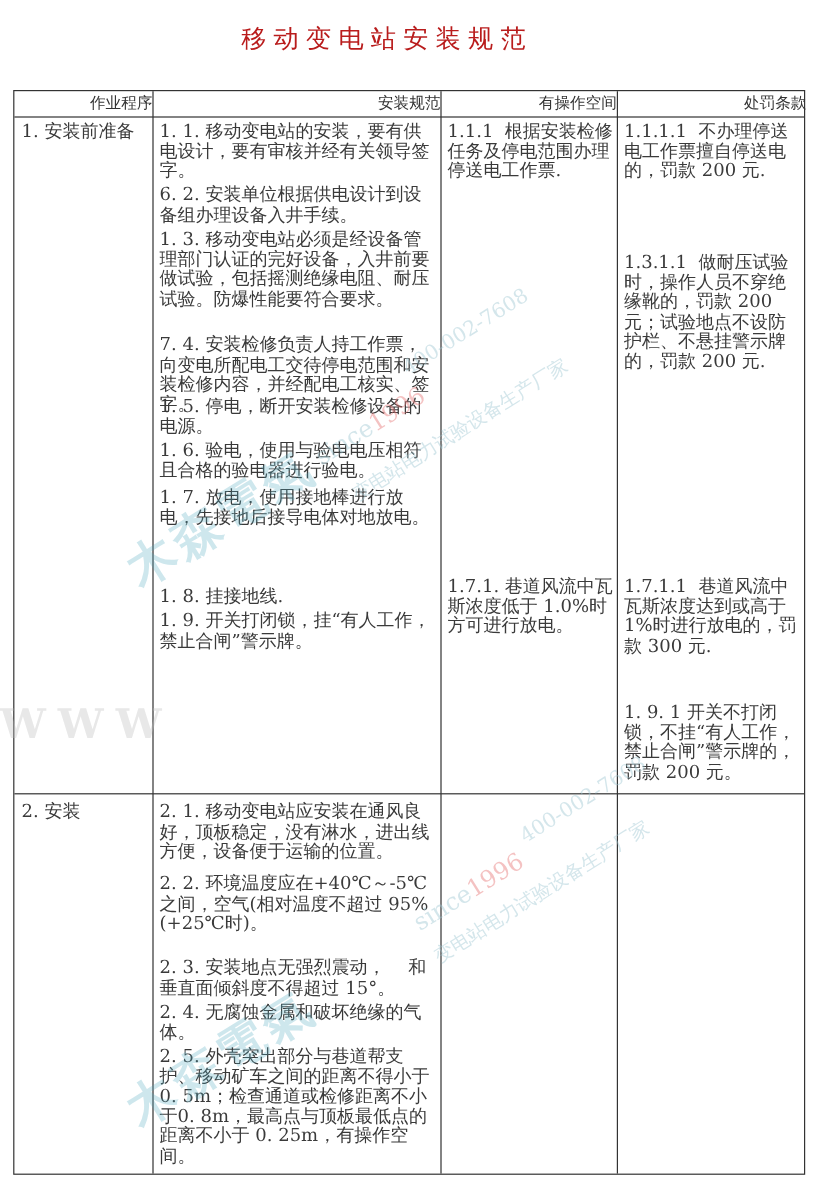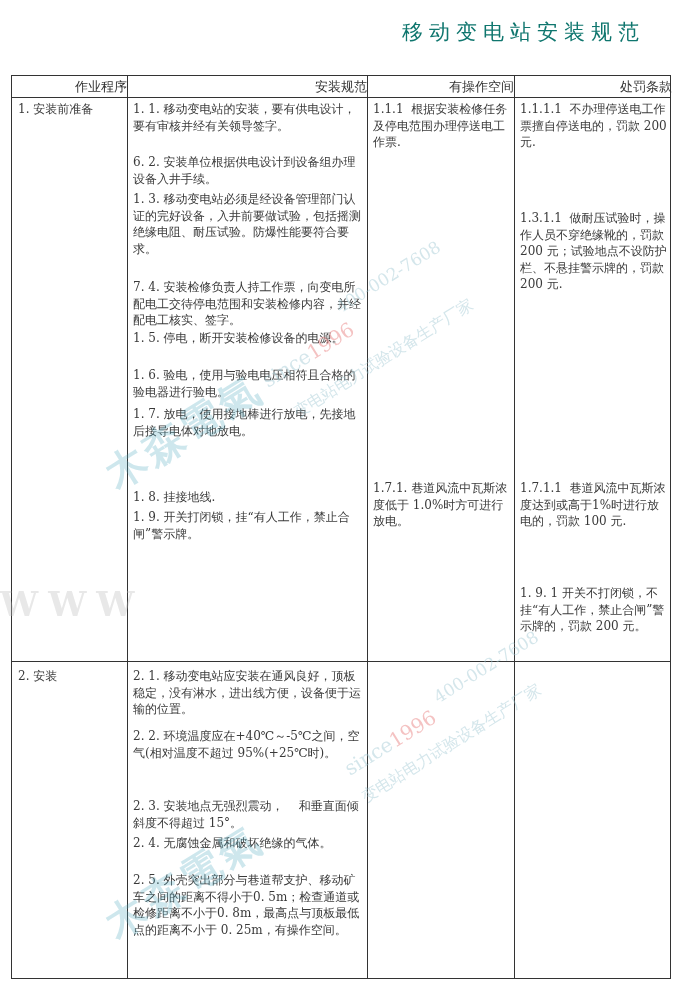--- a/index.html
+++ b/index.html
@@ -1,26 +1,26 @@
 <!DOCTYPE html>
 <html><head>
 <meta charset="utf-8">
 <style>
   html, body { margin:0; padding:0; background:#ffffff; }
   body { width:680px; height:992px; position:relative; overflow:hidden;
          font-family:"DejaVu Serif","Liberation Serif",serif; color:#333; }
-  .title { position:absolute; left:0; width:645px; top:18px; text-align:right;
-           font-size:21px; letter-spacing:6px; color:#0f766e; }
+  .title { position:absolute; left:0; width:645px; top:18px; text-align:center;
+           font-size:21px; letter-spacing:6px; color:#b91c1c; }
   .table { position:absolute; left:11px; top:75px; width:660px; height:904px;
            border:1.5px solid #333; box-sizing:border-box; }
   .vline { position:absolute; top:0; bottom:0; width:0; border-left:1.3px solid #333; }
   .hline { position:absolute; left:0; right:0; height:0; border-top:1.3px solid #333; }
   .hdr { position:absolute; top:1px; height:20px; line-height:20px; text-align:right;
          font-size:13px; color:#333; }
-  .cell { position:absolute; font-size:12px; line-height:16.6px; color:#3a3a3a; }
+  .cell { position:absolute; font-size:15px; line-height:16.6px; color:#3a3a3a; }
   .blk { position:absolute; left:0; right:0; white-space:pre-wrap; word-break:break-all; }
   .wm { position:absolute; pointer-events:none; transform:rotate(-32deg); transform-origin:left top;
         white-space:nowrap; }
   .wm-logo { font-size:40px; font-weight:bold; color:rgba(80,170,190,0.28); letter-spacing:4px; }
   .wm-since { font-size:20px; color:rgba(160,200,210,0.45); }
   .wm-since b { color:rgba(230,120,120,0.45); font-weight:normal; }
   .wm-phone { font-size:17px; color:rgba(160,200,210,0.45); }
   .wm-sub { font-size:16px; color:rgba(160,200,210,0.45); }
   .wm-www { position:absolute; font-size:34px; font-weight:bold; color:rgba(190,190,190,0.35);
             letter-spacing:10px; white-space:nowrap; pointer-events:none; }
@@ -58,21 +58,21 @@
     <div class="blk" style="top:388px">1. 8. 挂接地线.</div>
     <div class="blk" style="top:408px">1. 9. 开关打闭锁，挂“有人工作，禁止合闸”警示牌。</div>
   </div>
   <div class="cell" style="left:361px;top:25px;width:138px;height:560px">
     <div class="blk" style="top:0">1.1.1  根据安装检修任务及停电范围办理停送电工作票.</div>
     <div class="blk" style="top:379px">1.7.1. 巷道风流中瓦斯浓度低于 1.0%时方可进行放电。</div>
   </div>
   <div class="cell" style="left:508px;top:25px;width:148px;height:560px">
     <div class="blk" style="top:0">1.1.1.1  不办理停送电工作票擅自停送电的，罚款 200 元.</div>
     <div class="blk" style="top:109px">1.3.1.1  做耐压试验时，操作人员不穿绝缘靴的，罚款 200 元；试验地点不设防护栏、不悬挂警示牌的，罚款 200 元.</div>
-    <div class="blk" style="top:379px">1.7.1.1  巷道风流中瓦斯浓度达到或高于1%时进行放电的，罚款 100 元.</div>
+    <div class="blk" style="top:379px">1.7.1.1  巷道风流中瓦斯浓度达到或高于1%时进行放电的，罚款 300 元.</div>
     <div class="blk" style="top:484px">1. 9. 1 开关不打闭锁，不挂“有人工作，禁止合闸”警示牌的，罚款 200 元。</div>
   </div>
 
   <div class="cell" style="left:6px;top:592px;width:106px">
     <div class="blk" style="top:0">2. 安装</div>
   </div>
   <div class="cell" style="left:121px;top:592px;width:230px;height:310px">
     <div class="blk" style="top:0">2. 1. 移动变电站应安装在通风良好，顶板稳定，没有淋水，进出线方便，设备便于运输的位置。</div>
     <div class="blk" style="top:60px">2. 2. 环境温度应在+40℃～-5℃之间，空气(相对温度不超过 95%(+25℃时)。</div>
     <div class="blk" style="top:130px">2. 3. 安装地点无强烈震动，    和垂直面倾斜度不得超过 15°。</div>

